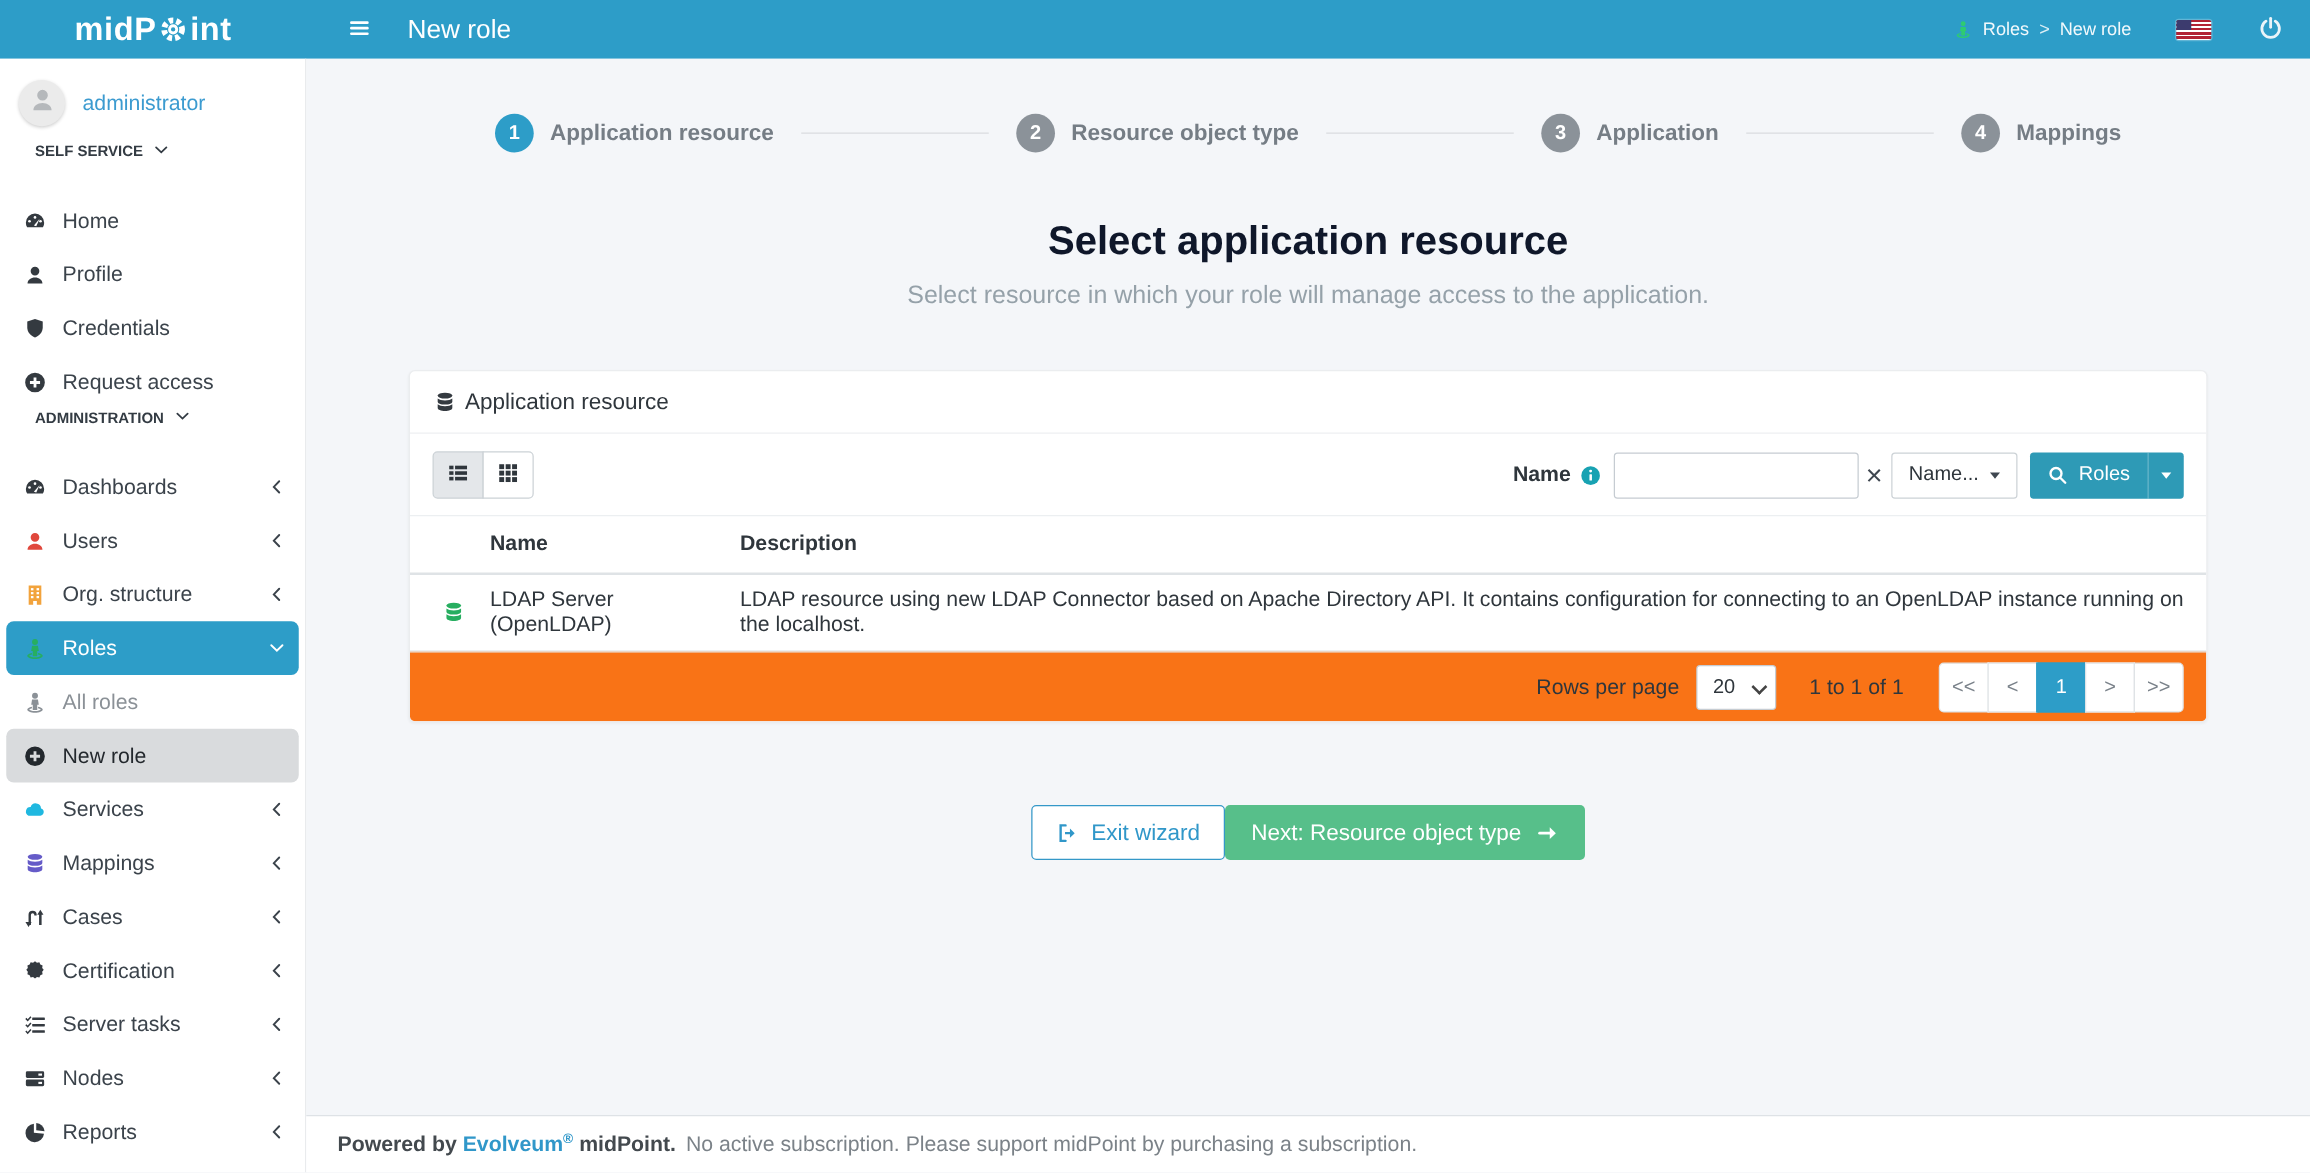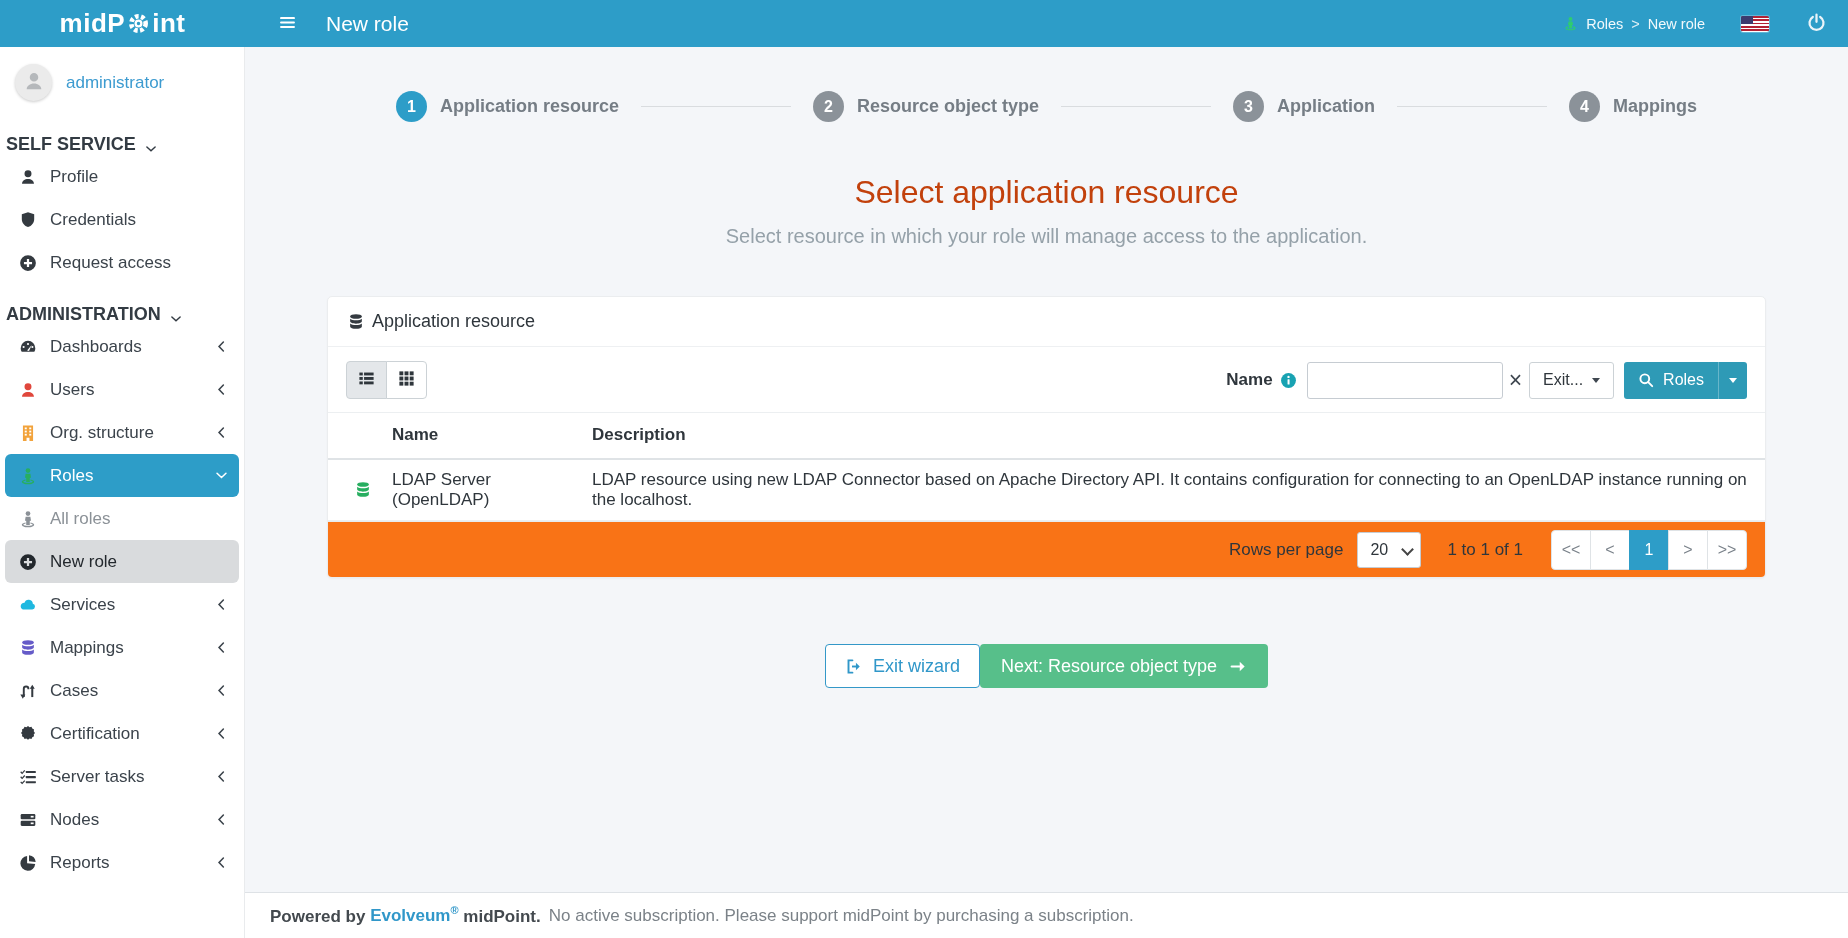--- a/index.html
+++ b/index.html
@@ -24,38 +24,38 @@
   
   .body { flex:1; display:flex; min-height:0; }
   .sidebar { width:245px; background:#fff; border-right:1px solid #e9ebed; flex:none; overflow:hidden; }
   .content { flex:1; background:#f4f6f9; display:flex; flex-direction:column; min-width:0; }
   .content-scroll { flex:1; min-height:0; }
 
   
   .user-panel { display:flex; align-items:center; gap:14px; padding:17px 14px 13px 15px; cursor:pointer; }
   .avatar { width:37px; height:37px; border-radius:50%; background:#ebebeb; color:#b5b8bb; display:flex; align-items:center; justify-content:center; box-shadow:0 1px 3px rgba(0,0,0,.2); }
   .user-name { color:#3c9bd0; font-size:17px; }
-  .section-hdr { height:41px; display:flex; align-items:flex-end; gap:9px; padding:0 6px; font-size:18px; font-weight:700; color:#333b43; cursor:pointer; }
+  .section-hdr { height:41px; display:flex; align-items:flex-start; gap:9px; padding:0 28px; font-size:12px; font-weight:700; color:#333b43; cursor:pointer; }
   .nav-item { height:43px; display:flex; align-items:center; gap:13px; padding:0 16px 0 19px; font-size:17px; color:#3b434b; cursor:pointer; }
   .nav-item .ic { display:flex; flex:none; }
   .nav-item .chev { margin-left:auto; display:flex; color:#3b434b; }
   .nav-item.active { background:var(--brand); color:#fff; border-radius:6px; margin:0 5px; padding:0 11px 0 14px; }
   .nav-item.active .chev { color:#fff; }
   .nav-item.selected { background:#d9dbdd; border-radius:6px; margin:0 5px; padding:0 11px 0 14px; color:#23282d; }
   .nav-item.muted { color:#8b9197; }
 
   
   .steps { display:flex; align-items:center; justify-content:center; padding-top:44px; }
   .step { display:flex; align-items:center; gap:13px; }
   .step-circle { width:31px; height:31px; border-radius:50%; background:#8b9299; color:#fff; font-weight:700; font-size:16px; display:flex; align-items:center; justify-content:center; }
   .step.active .step-circle { background:var(--brand); }
   .step-label { font-size:18px; font-weight:700; color:#757d85; }
   .step-line { width:150px; height:1px; background:#d9dcdf; margin:0 22px; }
 
-  .main-title { text-align:center; margin-top:52px; font-size:32px; font-weight:400; color:#c2410c; }
+  .main-title { text-align:center; margin-top:52px; font-size:32px; font-weight:700; color:#0f172a; }
   .main-sub { text-align:center; margin-top:14px; font-size:20px; color:#95a1a9; }
 
   
   .card { width:1439px; margin:48px auto 0; background:#fff; border:1px solid #ebedef; border-radius:5px; overflow:hidden; box-shadow:0 1px 2px rgba(0,0,0,.04); }
   .card-hdr { height:50px; display:flex; align-items:center; gap:7px; padding:0 19px; border-bottom:1px solid #eef0f2; font-size:18px; font-weight:500; color:#2f363c; }
   .card-hdr .ic { display:flex; color:#343a40; }
 
   .toolbar { display:flex; align-items:center; padding:14px 18px 13px; }
   .view-toggle { display:flex; }
   .vt-btn { width:41px; height:38px; border:1px solid #ccd2d6; background:#fff; display:flex; align-items:center; justify-content:center; color:#2f363c; cursor:pointer; }
@@ -172,20 +172,32 @@
             <span>SELF SERVICE</span>
             <span style="display: flex;">
               <svg viewBox="0 0 16 16" width="12" height="12" fill="currentColor" aria-hidden="true">
                 <path d="M2.5 5.2 8 10.5l5.5-5.3" fill="none" stroke="currentColor" stroke-width="1.9" stroke-linecap="round"></path>
               </svg>
             </span>
           </div>
           <div class="nav-item">
             <span class="ic" style="color: rgb(52, 58, 64);">
               <svg viewBox="0 0 16 16" width="18" height="18" fill="currentColor" aria-hidden="true">
+                <path d="M8 2.5A6.5 6.5 0 0 0 1.5 9c0 1.2.3 2.3.9 3.2h11.2c.6-.9.9-2 .9-3.2A6.5 6.5 0 0 0 8 2.5z"></path>
+                <circle cx="4.1" cy="8" r=".95" fill="#fff"></circle>
+                <circle cx="8" cy="5.3" r=".95" fill="#fff"></circle>
+                <circle cx="11.9" cy="8" r=".95" fill="#fff"></circle>
+                <path d="M7.2 11.1 11.3 6.2 8.9 11.6z" fill="#fff"></path>
+              </svg>
+            </span>
+            <span>Home</span>
+          </div>
+          <div class="nav-item">
+            <span class="ic" style="color: rgb(52, 58, 64);">
+              <svg viewBox="0 0 16 16" width="18" height="18" fill="currentColor" aria-hidden="true">
                 <path d="M8 8.3a3.1 3.1 0 1 0 0-6.2 3.1 3.1 0 0 0 0 6.2zM2.7 14c0-2.4 2.4-4.2 5.3-4.2s5.3 1.8 5.3 4.2z"></path>
               </svg>
             </span>
             <span>Profile</span>
           </div>
           <div class="nav-item">
             <span class="ic" style="color: rgb(52, 58, 64);">
               <svg viewBox="0 0 16 16" width="18" height="18" fill="currentColor" aria-hidden="true">
                 <path d="M8 1 2.5 2.8V7c0 3.4 2.3 6.2 5.5 7.2 3.2-1 5.5-3.8 5.5-7.2V2.8z"></path>
               </svg>
@@ -475,21 +487,21 @@
                     <svg viewBox="0 0 16 16" width="17" height="17" fill="currentColor" aria-hidden="true">
                       <circle cx="8" cy="8" r="7"></circle>
                       <rect x="7.1" y="6.9" width="1.9" height="4.8" rx=".5" fill="#fff"></rect>
                       <circle cx="8" cy="4.6" r="1.1" fill="#fff"></circle>
                     </svg>
                   </span>
               </label>
               <input class="search-input" value="" style="">
               <button class="clear">×</button>
               <button class="more-btn">
-                <span>Exit...</span>
+                <span>Name...</span>
                 <i class="caret"></i>
               </button>
               <div class="basic-btn">
                 <span class="basic-main">
                   <span class="ic">
                       <svg viewBox="0 0 16 16" width="16" height="16" fill="currentColor" aria-hidden="true">
                         <circle cx="6.8" cy="6.8" r="4.4" fill="none" stroke="currentColor" stroke-width="1.9"></circle>
                         <path d="M10.2 10.2 14.2 14.2" stroke="currentColor" stroke-width="1.9" stroke-linecap="round"></path>
                       </svg>
                     </span>

